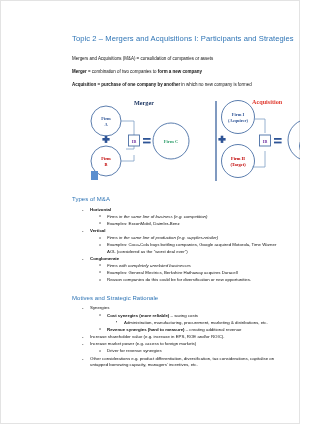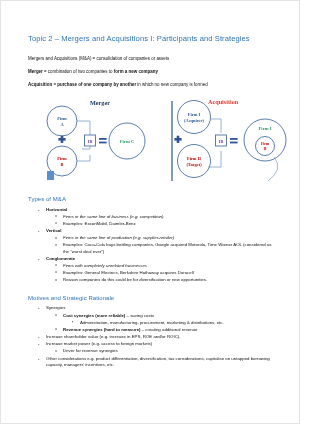--- a/index.html
+++ b/index.html
@@ -13,20 +13,21 @@
     overflow: hidden;
     font-family: "Liberation Sans", sans-serif;
     color: #1a1a1a;
   }
   .page {
     position: relative;
     width: 300px;
     height: 424px;
     background: #ffffff;
     box-sizing: border-box;
+    padding-left: 44px;
   }
   .page-border {
     position: absolute;
     left: 0; top: 0; right: 0; bottom: 0;
     border: 1px solid #e3e3e3;
     pointer-events: none;
   }
   .content {
     position: relative;
     padding: 34px 22px 0 28px;

